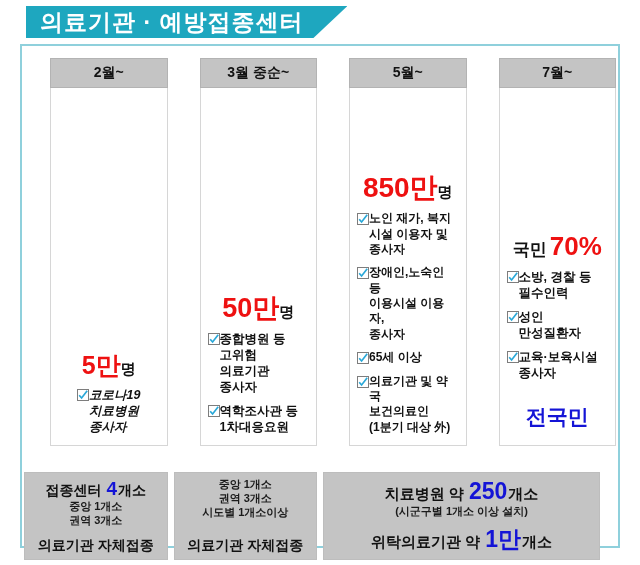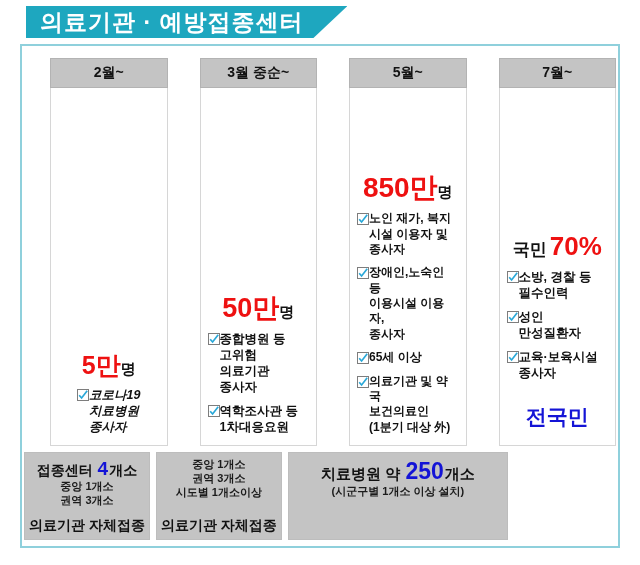--- a/index.html
+++ b/index.html
@@ -171,22 +171,22 @@
     font-weight: bold;
     font-size: 21px;
     margin-top: 22px;
     margin-bottom: 4px;
   }
 
   
   .footer {
     position: absolute;
     left: 24px;
-    top: 452px;
-    width: 484px;
+    top: 472px;
+    width: 576px;
     height: 88px;
     display: flex;
     gap: 6px;
     box-sizing: border-box;
   }
   .fcell {
     background: #c4c4c4;
     border: 1px solid #bdbdbd;
     box-sizing: border-box;
     display: flex;
@@ -421,17 +421,21 @@
     </div>
 
     <div class="fcell wide">
       <div class="fgroup">
         <div class="fline-main">
           <span>치료병원 약</span>
           <span class="num">250</span><span>개소</span>
         </div>
         <div class="fsubs">(시군구별 1개소 이상 설치)</div>
       </div>
+      <div class="fline-main">
+        <span>위탁의료기관 약</span>
+        <span class="num">1만</span><span>개소</span>
+      </div>
     </div>
 
   </div>
 
 </div>
 
 </body></html>

